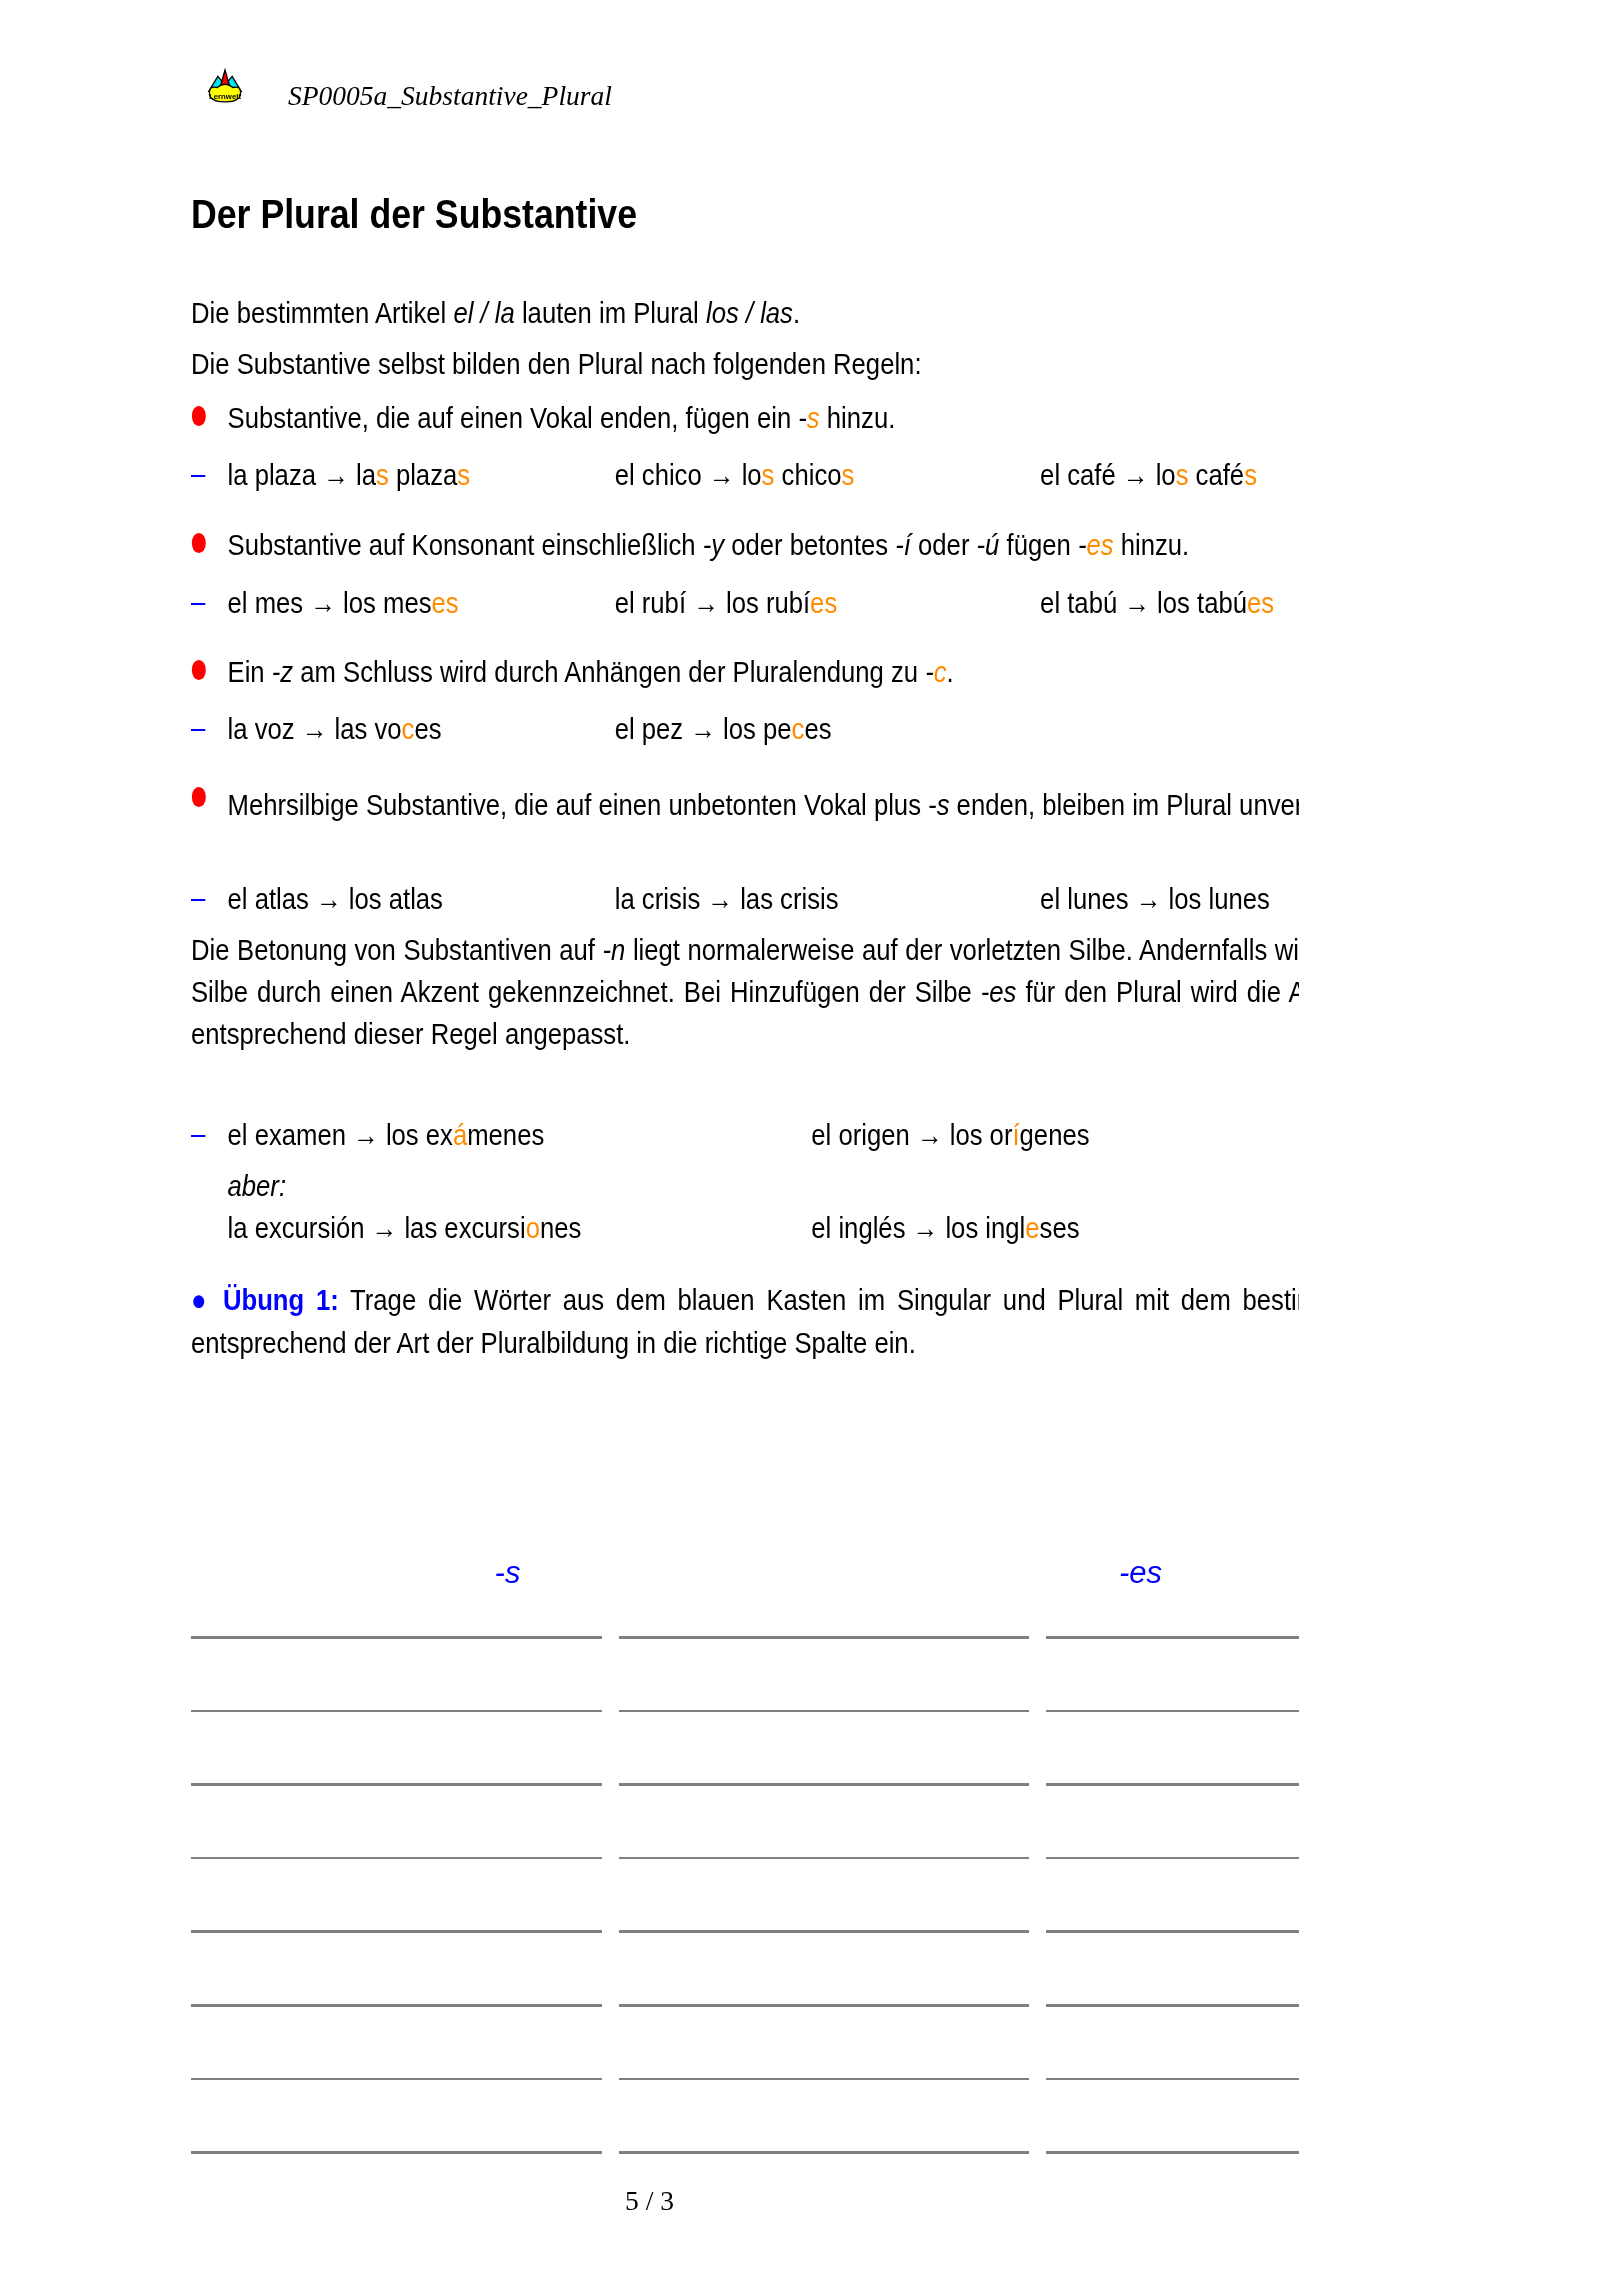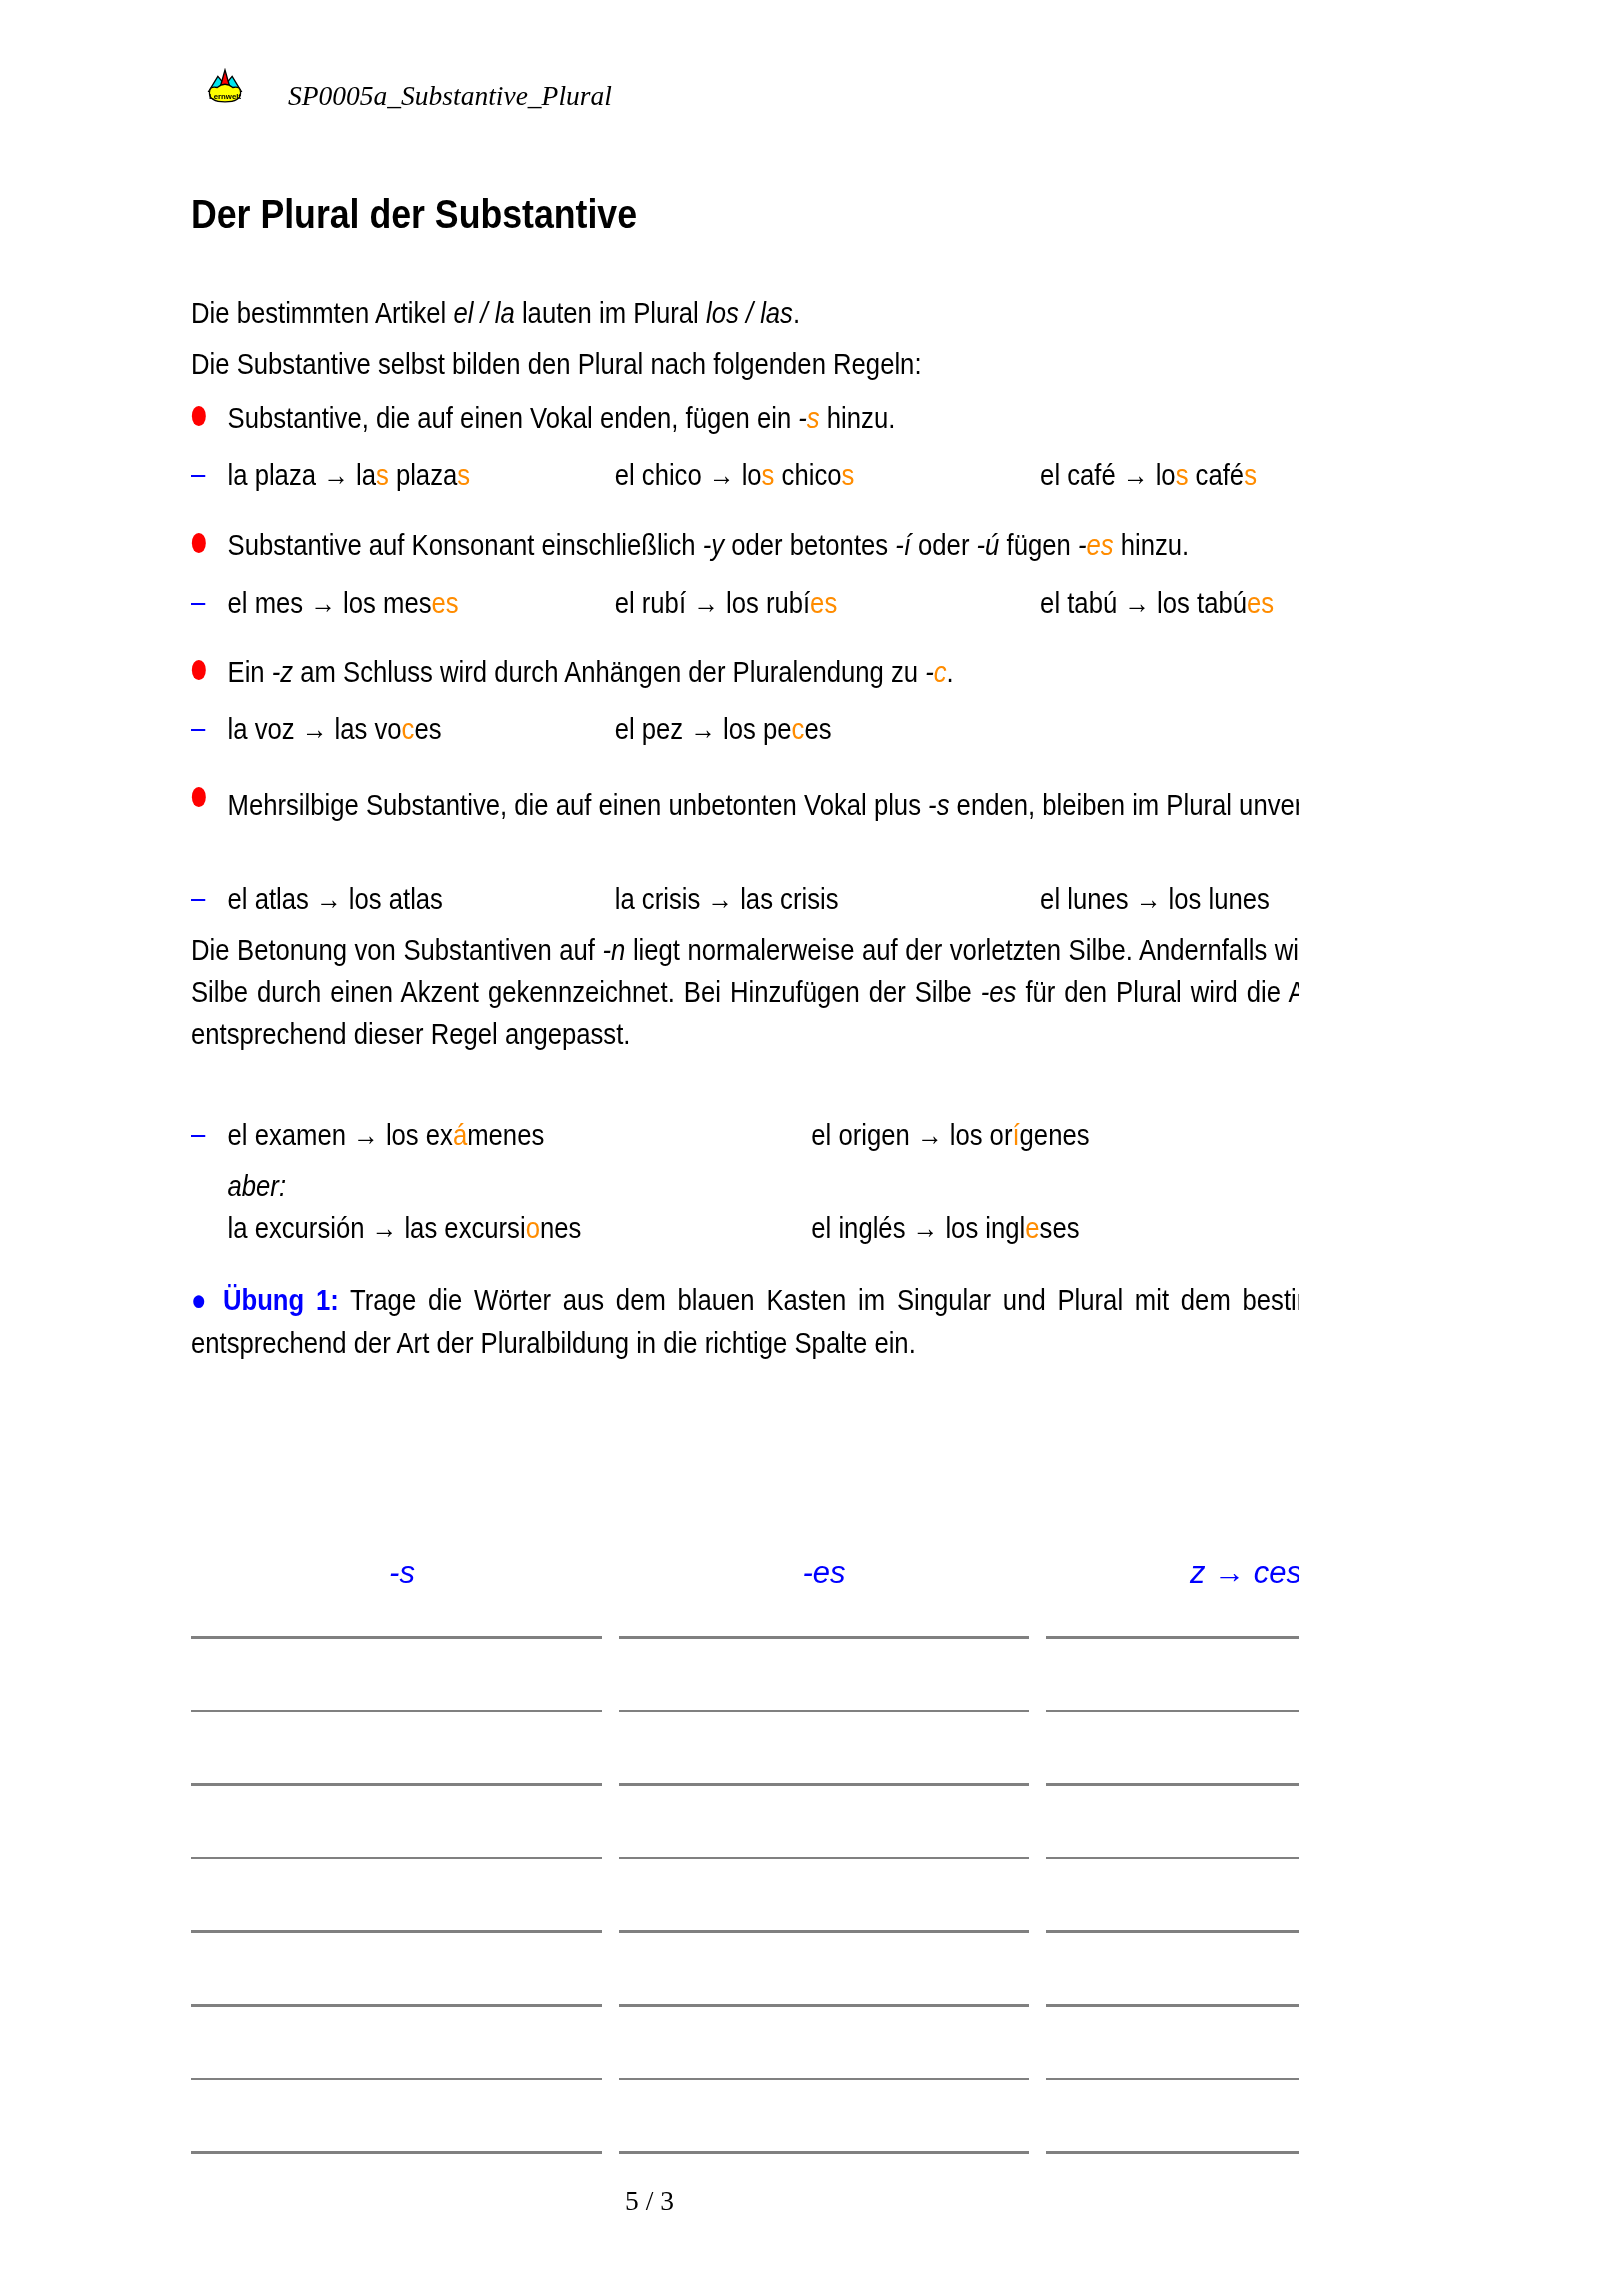--- a/index.html
+++ b/index.html
@@ -127,21 +127,20 @@
     <p class="abs just" style="top:1278px">
       <span style="color: rgb(0, 0, 255);">●</span>
       <span class="exlabel" style="color: rgb(0, 0, 255);">Übung 1:</span><span> Trage die Wörter aus dem blauen Kasten im Singular und Plural mit dem bestimmten Artikel entsprechend der Art der Pluralbildung in die richtige Spalte ein.</span>
     </p>
   </div>
 
 
   <div class="colheads">
     <span style="color: rgb(0, 0, 255);">-s</span>
     <span style="color: rgb(0, 0, 255);">-es</span>
-    <span style="color: rgb(0, 0, 255);">z → ces</span>
   </div>
 
   <div id="lines">
       <div class="lrow">
         <div class="bar" style="background: rgb(128, 128, 128);"></div>
         <div class="bar" style="background: rgb(128, 128, 128);"></div>
         <div class="bar" style="background: rgb(128, 128, 128);"></div>
       </div>
       <div class="lrow">
         <div class="bar" style="background: rgb(128, 128, 128);"></div>

